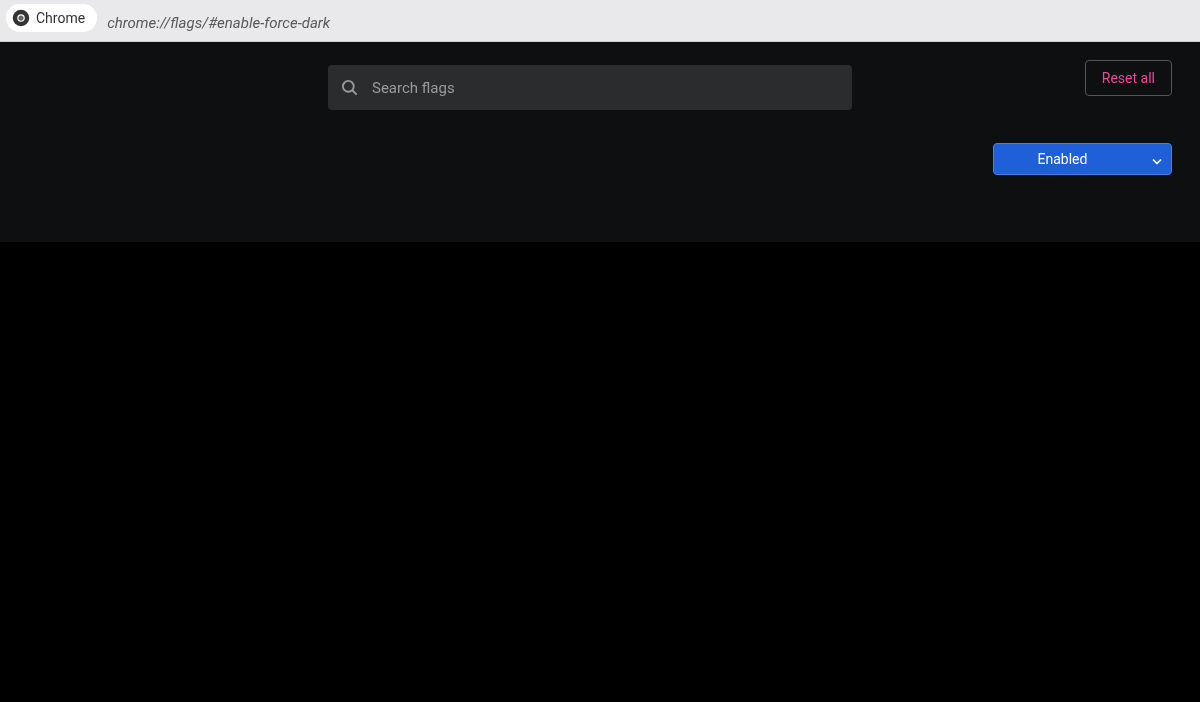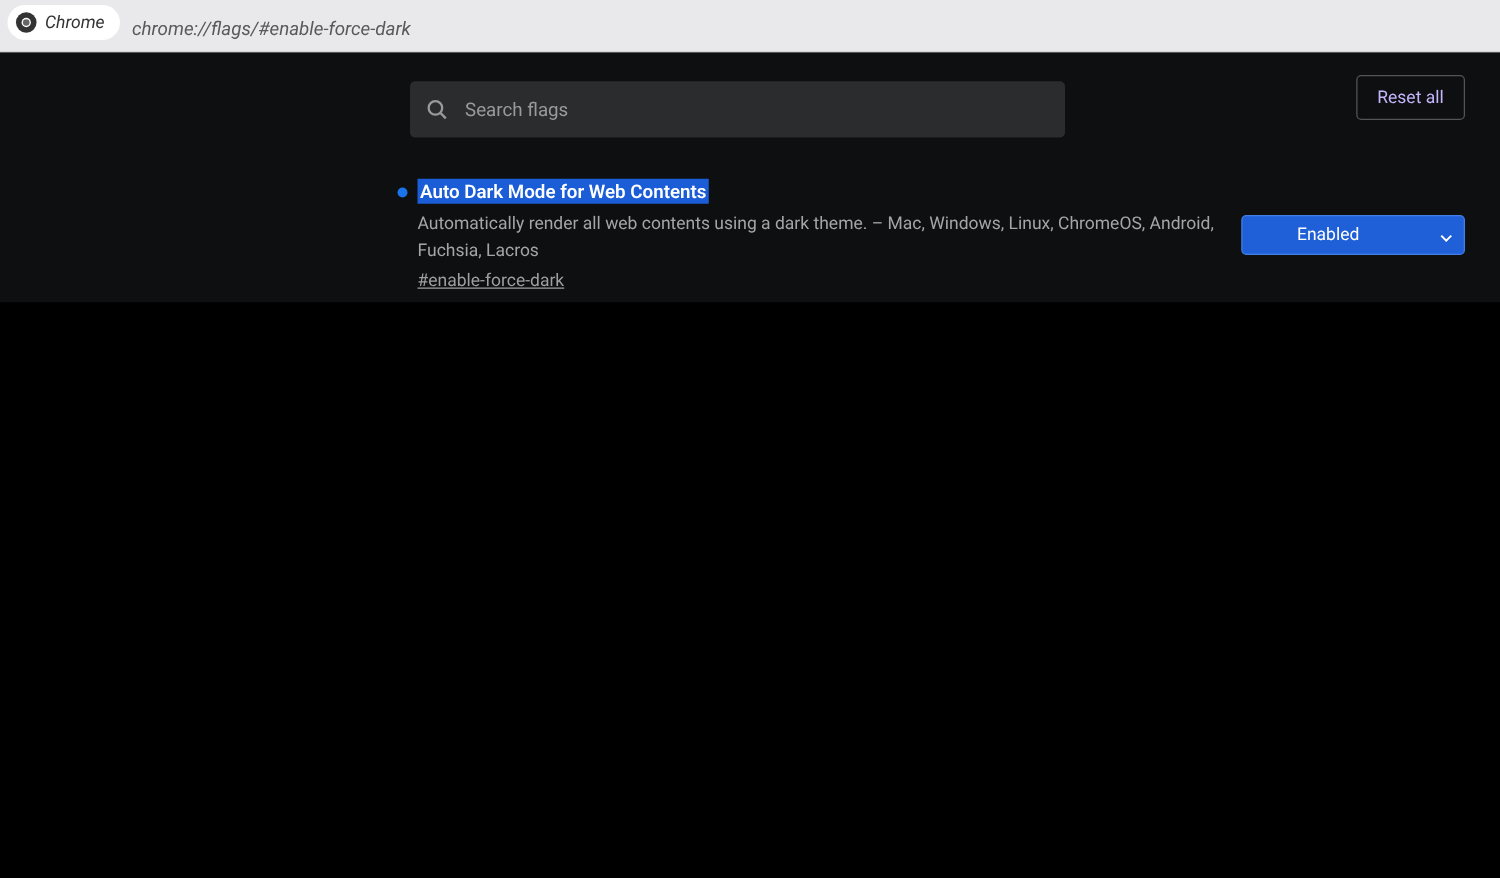--- a/index.html
+++ b/index.html
@@ -33,21 +33,20 @@
       margin-right: 10px;
     }
     .chrome-icon {
       width: 18px;
       height: 18px;
       flex-shrink: 0;
     }
     .chrome-label {
       font-size: 14px;
       color: #333;
-      font-style: italic;
     }
     .url-text {
       font-size: 15px;
       color: #595959;
       align-self: center;
       line-height: 28px;
       font-style: italic;
     }
     .flags-page {
       background: #0e0f10;
@@ -88,21 +87,21 @@
       height: 20px;
       pointer-events: none;
     }
     .reset-btn {
       position: absolute;
       right: 28px;
       top: 18px;
       background: transparent;
       border: 1px solid #555;
       border-radius: 4px;
-      color: #c4b5fd;
+      color: #ec4899;
       padding: 9px 16px;
       font-size: 14px;
       cursor: pointer;
     }
     .flag-row {
       display: flex;
       padding: 10px 28px 24px 28px;
       align-items: center;
     }
     .flag-info {
@@ -200,26 +199,20 @@
           <circle cx="10" cy="10" r="6.5"></circle>
           <line x1="15" y1="15" x2="20" y2="20"></line>
         </svg>
       </span>
       <input class="search-box" type="text" placeholder="Search flags" style="">
     </div>
     <button class="reset-btn">Reset all</button>
   </div>
 
   <div class="flag-row">
-    <div class="flag-info">
-      <span class="blue-dot"></span>
-      <span class="flag-title">Auto Dark Mode for Web Contents</span>
-      <div class="flag-desc">Automatically render all web contents using a dark theme. – Mac, Windows, Linux, ChromeOS, Android, Fuchsia, Lacros</div>
-      <a class="flag-link">#enable-force-dark</a>
-    </div>
     <div class="select-wrapper">
       <select class="flag-select">
         <option>Enabled</option>
       </select>
       <span class="chevron">
         <svg width="10" height="6" viewBox="0 0 10 6">
           <path d="M1 1 L5 5 L9 1" stroke="#fff" stroke-width="1.6" fill="none"></path>
         </svg>
       </span>
     </div>

